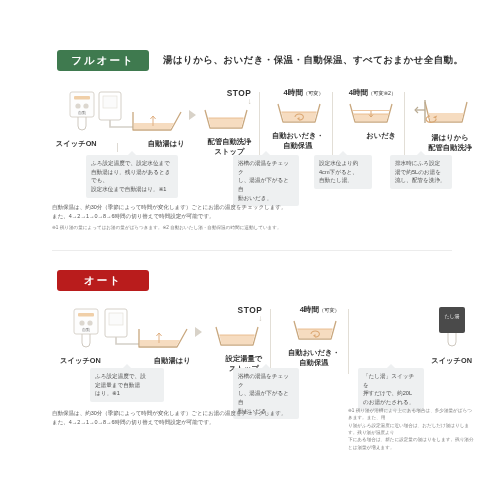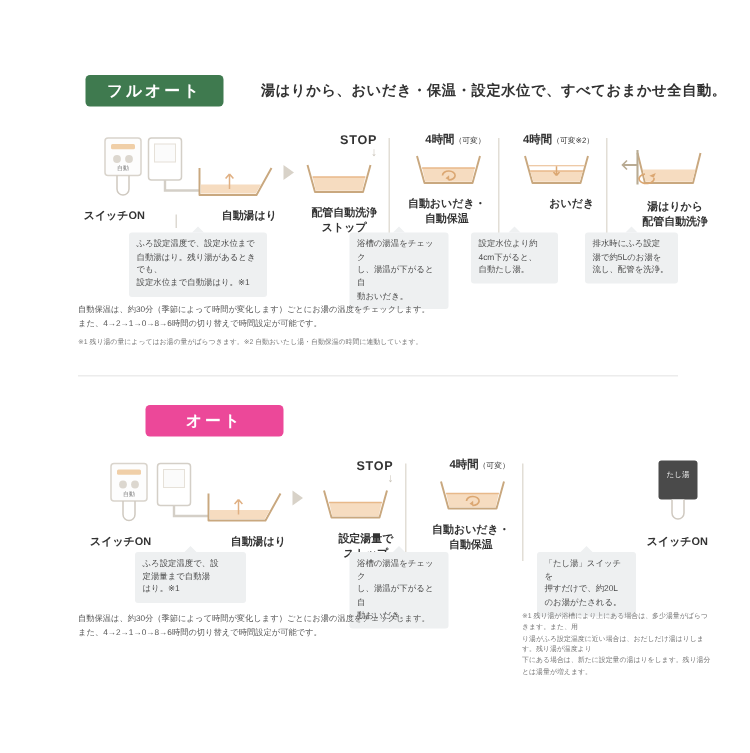--- a/index.html
+++ b/index.html
@@ -6,29 +6,29 @@
   html, body {
     width: 500px; height: 502px;
     background: #ffffff;
     font-family: "Liberation Sans", "DejaVu Sans", sans-serif;
     color: #3c3c3c;
     overflow: hidden;
   }
   .page { position: relative; width: 500px; height: 502px; }
 
   
-  .sec-head { display: flex; align-items: center; gap: 25px; }
+  .sec-head { display: flex; align-items: center; gap: 14px; }
   .badge {
     width: 92px; height: 21px; border-radius: 3px;
     color: #fff; font-size: 10.5px; font-weight: bold;
     display: flex; align-items: center; justify-content: center;
     letter-spacing: 2px;
   }
   .badge.green { background: #3f7a4f; }
-  .badge.gold  { background: #ec4899; margin-left: 40px; }
+  .badge.gold  { background: #b91c1c; }
   .sec-sub { font-size: 9.5px; font-weight: bold; letter-spacing: .4px; color: #333; }
 
   
   .flow { display: flex; align-items: flex-start; }
   .step { display: flex; flex-direction: column; align-items: flex-end; }
   .step-art { height: 46px; display: flex; align-items: flex-end; justify-content: center; }
   .step-cap {
     margin-top: 5px; font-size: 7.3px; line-height: 1.35; text-align: center;
     color: #333; white-space: pre-line; font-weight: bold;
   }
@@ -66,21 +66,21 @@
   svg { display: block; overflow: visible; }
   .divider { height: 1px; background: #ececec; }
 </style>
 </head>
 <body>
 
 <div class="page">
 
   <div style="position:absolute; left:57px; top:50px;" class="sec-head">
     <div class="badge green">フルオート</div>
-    <div class="sec-sub">湯はりから、おいだき・保温・設定水位で、すべておまかせ全自動。</div>
+    <div class="sec-sub">湯はりから、おいだき・保温・自動保温、すべておまかせ全自動。</div>
   </div>
 
   <div class="flow" style="position:absolute; left:52px; top:88px; width:420px;">
 
     <div class="step" style="width:50px;">
       <div class="step-art">
         <svg width="30" height="42" viewBox="0 0 30 42">
           <rect x="3" y="0" width="24" height="25" rx="2" fill="#fdfdfd" stroke="#d9d4cc" stroke-width="1"></rect>
           <rect x="7" y="4" width="16" height="3.5" rx="1" fill="#f0cfa8"></rect>
           <circle cx="11" cy="14" r="2.6" fill="#dcd7cf"></circle>

